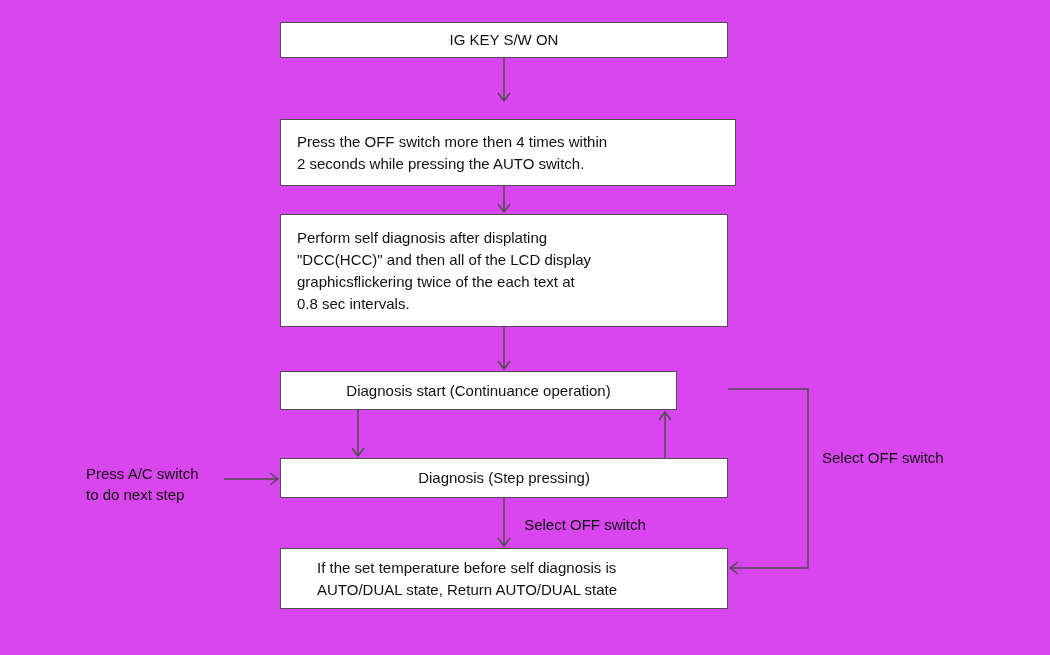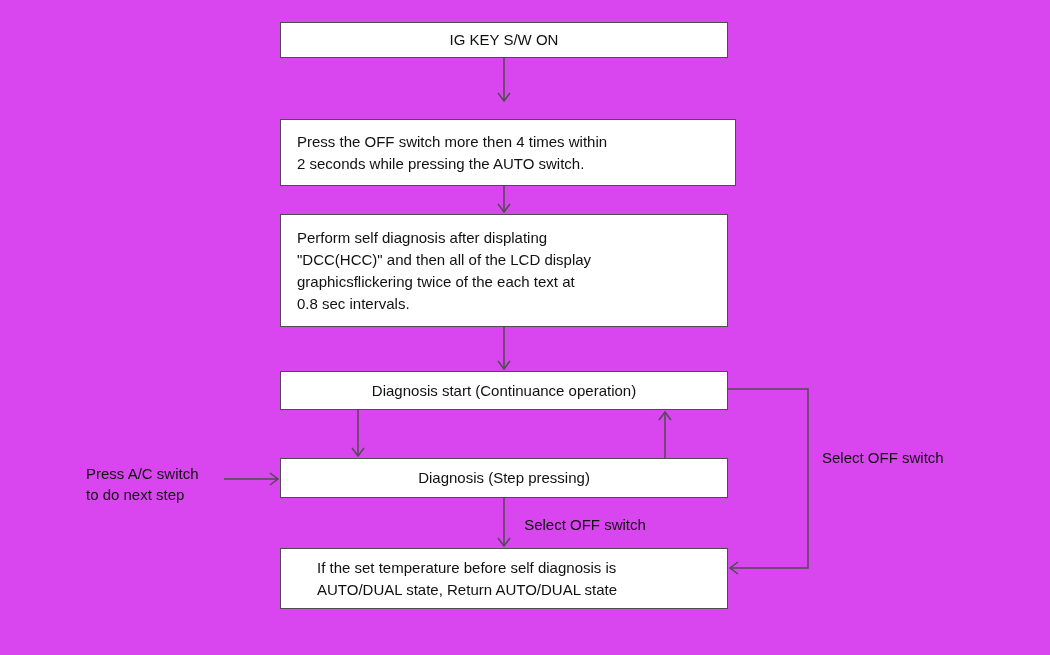--- a/index.html
+++ b/index.html
@@ -83,21 +83,21 @@
   <div class="flow-node center" style="left:280px; top:22px;  width:448px; height:36px;">IG KEY S/W ON</div>
 
   <div class="flow-node left" style="left:280px; top:103px; width:456px; height:67px;margin-top:16px;">Press the OFF switch more then 4 times within
 2 seconds while pressing the AUTO switch.</div>
 
   <div class="flow-node left" style="left:280px; top:214px; width:448px; height:113px;">Perform self diagnosis after displating
 "DCC(HCC)" and then all of the LCD display
 graphicsflickering twice of the each text at
 0.8 sec intervals.</div>
 
-  <div class="flow-node center" style="left:280px; top:371px; width:448px; height:39px;">Diagnosis start (Continuance operation)</div>
+  <div class="flow-node center" style="left:280px; top:371px; width:397px; height:39px;">Diagnosis start (Continuance operation)</div>
 
   <div class="flow-node center" style="left:280px; top:458px; width:448px; height:40px;">Diagnosis (Step pressing)</div>
 
   <div class="flow-node left" style="left:280px; top:548px; width:448px; height:61px;padding-left:36px;">If the set temperature before self diagnosis is
 AUTO/DUAL state, Return AUTO/DUAL state</div>
 
 
   <div class="edge-label center" style="left:510px; top:514px; width:150px;">Select OFF switch</div>
 
   <div class="edge-label" style="left:822px; top:447px;">Select OFF switch</div>

